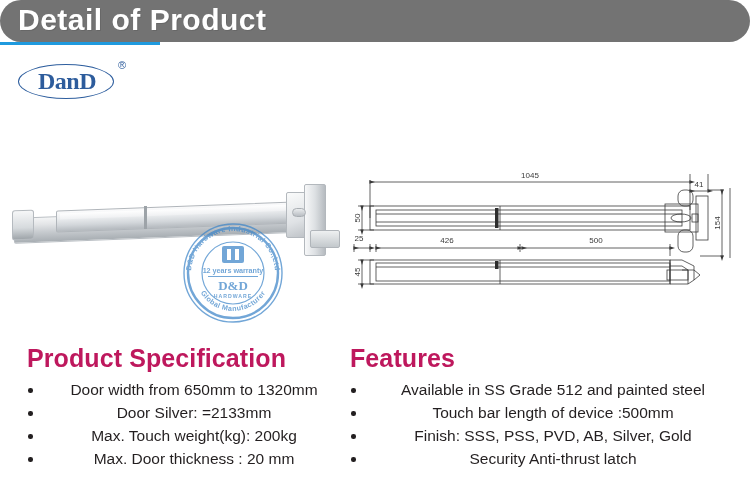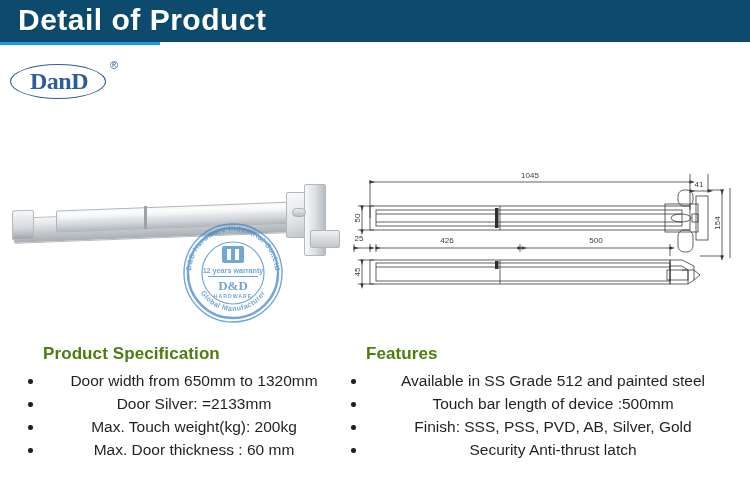--- a/index.html
+++ b/index.html
@@ -15,21 +15,22 @@
     font-family: "Liberation Sans", sans-serif;
     color: #231f20;
   }
 
   
   #header-banner {
     position: absolute;
     left: 0; top: 0;
     width: 750px;
     height: 42px;
-    background: #0c4a6e;
+    background: #737373;
+    border-radius: 21px;
   }
   #header-title {
     position: absolute;
     left: 18px;
     top: 3px;
     font-size: 30px;
     font-weight: bold;
     letter-spacing: 0.5px;
     color: #ffffff;
     font-family: "Liberation Sans", sans-serif;
@@ -39,21 +40,21 @@
     position: absolute;
     left: 0; top: 42px;
     width: 160px;
     height: 3px;
     background: #1f9ade;
   }
 
   
   #brand-logo {
     position: absolute;
-    left: 10px;
+    left: 18px;
     top: 55px;
     width: 120px;
     height: 46px;
   }
   #brand-oval {
     position: absolute;
     left: 0; top: 9px;
     width: 96px;
     height: 35px;
     border: 1.6px solid #2e5e9e;
@@ -216,24 +217,24 @@
     top: 344px;
     width: 320px;
   }
   #features-column {
     position: absolute;
     left: 350px;
     top: 344px;
     width: 392px;
   }
   .col-heading {
-    font-size: 17px;
+    font-size: 25px;
     font-weight: bold;
-    color: #4d7c0f;
-    margin: 0 0 5px 16px;
+    color: #be185d;
+    margin: 0 0 5px 0;
     letter-spacing: 0.1px;
   }
   .bullet-list {
     list-style: none;
     margin: 0;
     padding: 0;
     text-align: center;
   }
   .bullet-list li {
     position: relative;
@@ -386,21 +387,21 @@
     <text x="0" y="0" text-anchor="middle" transform="translate(8,112) rotate(-90)">45</text>
   </g>
 </svg>
 
 <div id="spec-column">
   <h2 class="col-heading">Product Specification</h2>
   <ul class="bullet-list">
     <li>Door width from 650mm to 1320mm</li>
     <li>Door Silver: =2133mm</li>
     <li>Max. Touch weight(kg): 200kg</li>
-    <li>Max. Door thickness : 60 mm</li>
+    <li>Max. Door thickness : 20 mm</li>
   </ul>
 </div>
 
 <div id="features-column">
   <h2 class="col-heading">Features</h2>
   <ul class="bullet-list">
     <li>Available in SS Grade 512 and painted steel</li>
     <li>Touch bar length of device :500mm</li>
     <li>Finish: SSS, PSS, PVD, AB, Silver, Gold</li>
     <li>Security Anti-thrust latch</li>

